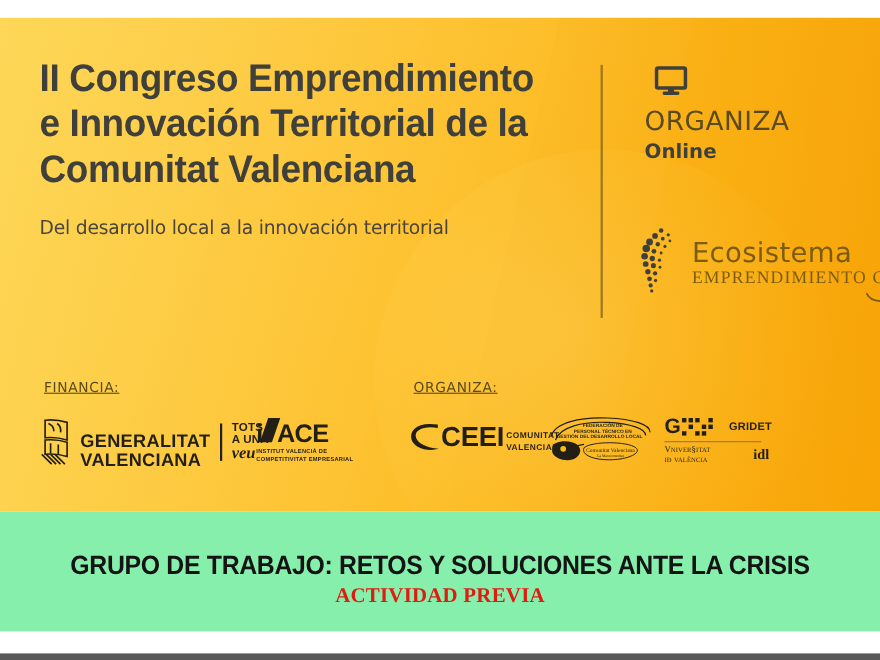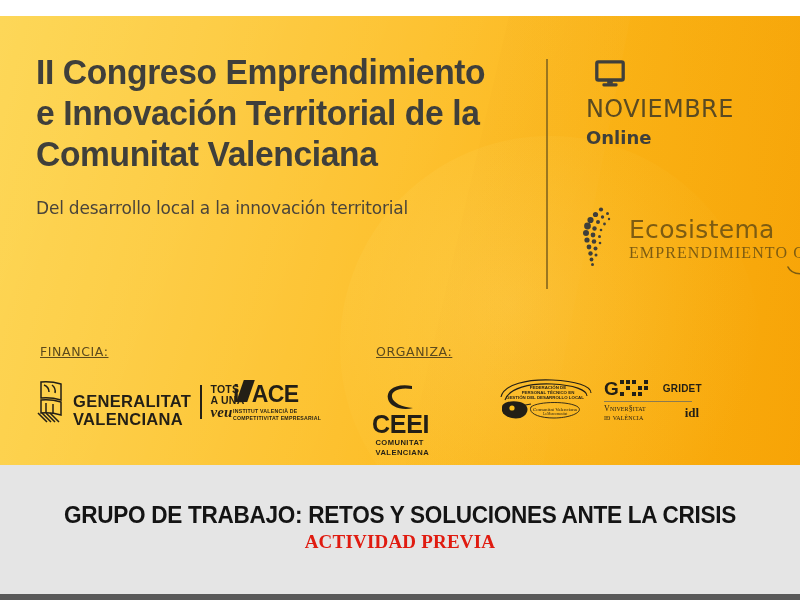--- a/index.html
+++ b/index.html
@@ -248,21 +248,21 @@
     font-family: "Liberation Sans", sans-serif;
     font-weight: bold;
     font-size: 5.2px;
     line-height: 6.6px;
     letter-spacing: 0.25px;
     color: #231f16;
     margin-top: 2px;
   }
 
   
-  #ceei-logo { left: 372px; top: 366px; flex-direction: column; }
+  #ceei-logo { left: 372px; top: 366px; }
   .ceei-swoosh { width: 28px; height: 30px; margin-right: 1px; }
   .ceei-text {
     font-family: "Liberation Sans", sans-serif;
     font-weight: bold;
     font-size: 25px;
     line-height: 25px;
     color: #231f16;
     letter-spacing: -0.3px;
   }
   .ceei-sub {
@@ -314,22 +314,22 @@
     line-height: 13px;
     color: #231f16;
     margin-left: 11px;
     padding-left: 28px;
   }
 
   
   .caption-area {
     position: absolute;
     left: 0; top: 449px;
-    width: 800px; height: 136px;
-    background: #e5e5e5;
+    width: 800px; height: 109px;
+    background: #86efac;
   }
   .caption-main {
     position: absolute;
     left: 0; right: 0;
     top: 36px;
     text-align: center;
     font-family: "Liberation Sans Narrow", "Liberation Sans", sans-serif;
     font-weight: bold;
     font-size: 24px;
     line-height: 28px;
@@ -380,21 +380,21 @@
     <div class="date-block">
       <div class="date-row">
         <span class="monitor-icon">
           <svg width="30" height="27" viewBox="0 0 30 27">
             <rect x="1.8" y="1.8" width="26.4" height="18.2" rx="1.6" ry="1.6" fill="none" stroke="#3f3f3b" stroke-width="3.3"></rect>
             <rect x="12.2" y="19.6" width="5.6" height="4.2" fill="#3f3f3b"></rect>
             <rect x="7.4" y="23.2" width="15.2" height="3.2" rx="1.3" fill="#3f3f3b"></rect>
           </svg>
         </span>
       </div>
-      <div class="date-month">NOVIEMBRE</div>
+      <div class="date-month">ORGANIZA</div>
       <div class="date-online">Online</div>
     </div>
 
     <div class="eco-logo">
       <span class="eco-mark">
         <svg width="46" height="62" viewBox="0 0 46 62">
           <g fill="#3f3f3b">
             <circle cx="23" cy="3.5" r="2.1"></circle>
             <circle cx="29.5" cy="7.5" r="1.5"></circle>
             <circle cx="17.5" cy="8.5" r="2.6"></circle>

